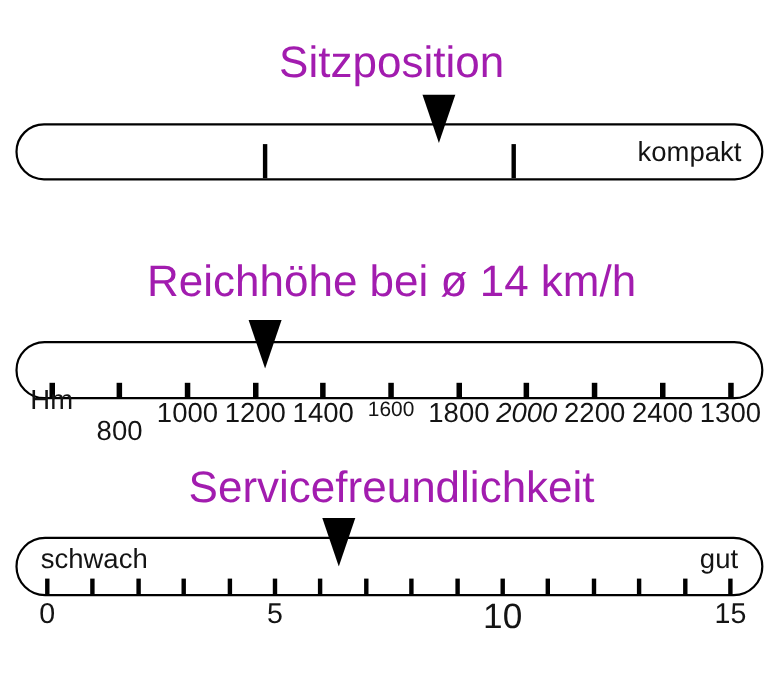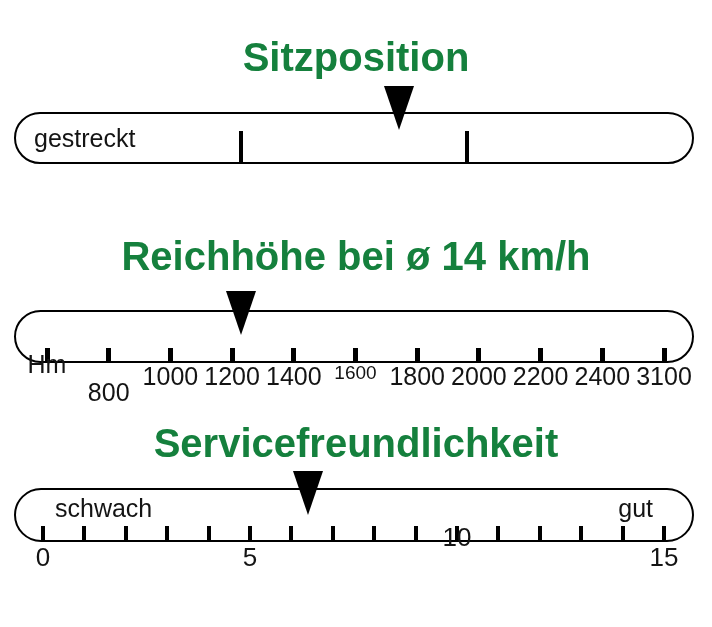--- a/index.html
+++ b/index.html
@@ -2,39 +2,39 @@
 <html><head>
 <meta charset="utf-8">
 <style>
   html,body{margin:0;padding:0;background:#fff;}
   #canvas{
     position:relative;width:712px;height:627px;background:#ffffff;
     font-family:"Liberation Sans", sans-serif;color:#000;overflow:hidden;
   }
   .scale-title{
     position:absolute;left:0;width:712px;margin:0;text-align:center;
-    font-size:40px;font-weight:bold;line-height:1;color:#15803d;
+    font-size:40px;font-weight:normal;line-height:1;color:#a21caf;
   }
   .bar{
     position:absolute;left:14px;width:680px;box-sizing:border-box;
     border:2px solid #000;border-radius:28px;background:#fff;
   }
   .cat-row{
     position:absolute;left:0;top:0;width:100%;height:100%;
     display:flex;align-items:center;justify-content:space-between;
     box-sizing:border-box;padding:0 18px;font-size:25px;color:#141414;
   }
   .cat-center{
     position:absolute;left:50%;top:50%;transform:translate(-50%,-50%);
     font-size:25px;color:#141414;white-space:nowrap;
   }
   .end-row{
     position:absolute;left:0;top:0;width:100%;height:72%;
     display:flex;align-items:center;justify-content:space-between;
-    box-sizing:border-box;padding:0 39px;font-size:25px;color:#141414;
+    box-sizing:border-box;padding:0 21px;font-size:25px;color:#141414;
   }
   .divider{position:absolute;bottom:0;width:4px;height:31px;background:#000;}
   .tick{position:absolute;bottom:0;background:#000;}
   .tick-label{
     position:absolute;transform:translateX(-50%);white-space:nowrap;
     color:#141414;
   }
   .pointer{position:absolute;width:32px;height:44px;z-index:5;}
   .pointer svg{display:block;width:100%;height:100%;}
 </style>
@@ -45,22 +45,22 @@
 
   <section>
     <h2 class="scale-title" style="top:37px">Sitzposition</h2>
     <div class="pointer" id="pointer-0" style="left: 382.88px; top: 86px;">
       <svg viewBox="0 0 32 44" xmlns="http://www.w3.org/2000/svg" aria-hidden="true">
         <polygon points="1,0 31,0 16,44" fill="#000"></polygon>
       </svg>
     </div>
     <div class="bar" id="bar-0" style="top:112px;height:52px">
       <div class="cat-row">
-        <span>gestreckt</span>
         <span style="visibility:hidden"></span>
+        <span>kompakt</span>
       </div>
       <div id="dividers-0">
           <div class="divider" style="left: 222.667px;"></div>
           <div class="divider" style="left: 449.333px;"></div>
         </div>
     </div>
   </section>
 
   <section>
     <h2 class="scale-title" style="top:236px">Reichhöhe bei ø 14 km/h</h2>
@@ -85,24 +85,24 @@
         </div>
     </div>
     <div id="ticklabels-1">
         <span class="tick-label" style="left: 47px; top: 350px; font-size: 25px;">Hm</span>
         <span class="tick-label" style="left: 108.7px; top: 378px; font-size: 25px;">800</span>
         <span class="tick-label" style="left: 170.4px; top: 362px; font-size: 25px;">1000</span>
         <span class="tick-label" style="left: 232.1px; top: 362px; font-size: 25px;">1200</span>
         <span class="tick-label" style="left: 293.8px; top: 362px; font-size: 25px;">1400</span>
         <span class="tick-label" style="left: 355.5px; top: 362px; font-size: 19px;">1600</span>
         <span class="tick-label" style="left: 417.2px; top: 362px; font-size: 25px;">1800</span>
-        <span class="tick-label" style="left: 478.9px; top: 362px; font-size: 25px;">2000</span>
+        <span class="tick-label" style="left: 478.9px; top: 362px; font-size: 25px; font-style: italic;">2000</span>
         <span class="tick-label" style="left: 540.6px; top: 362px; font-size: 25px;">2200</span>
         <span class="tick-label" style="left: 602.3px; top: 362px; font-size: 25px;">2400</span>
-        <span class="tick-label" style="left: 664px; top: 362px; font-size: 25px;">3100</span>
+        <span class="tick-label" style="left: 664px; top: 362px; font-size: 25px;">1300</span>
       </div>
   </section>
 
   <section>
     <h2 class="scale-title" style="top:423px">Servicefreundlichkeit</h2>
     <div class="pointer" id="pointer-2" style="left: 291.96px; top: 471px;">
       <svg viewBox="0 0 32 44" xmlns="http://www.w3.org/2000/svg" aria-hidden="true">
         <polygon points="1,0 31,0 16,44" fill="#000"></polygon>
       </svg>
     </div>
@@ -126,18 +126,18 @@
           <div class="tick" style="width: 4px; height: 14px; left: 480.4px;"></div>
           <div class="tick" style="width: 4px; height: 14px; left: 521.8px;"></div>
           <div class="tick" style="width: 4px; height: 14px; left: 563.2px;"></div>
           <div class="tick" style="width: 4px; height: 14px; left: 604.6px;"></div>
           <div class="tick" style="width: 4px; height: 14px; left: 646px;"></div>
         </div>
     </div>
     <div id="ticklabels-2">
         <span class="tick-label" style="left: 43px; top: 542px; font-size: 26px;">0</span>
         <span class="tick-label" style="left: 250px; top: 542px; font-size: 26px;">5</span>
-        <span class="tick-label" style="left: 457px; top: 522px; font-size: 26px;">10</span>
+        <span class="tick-label" style="left: 457px; top: 542px; font-size: 32px;">10</span>
         <span class="tick-label" style="left: 664px; top: 542px; font-size: 26px;">15</span>
       </div>
   </section>
 
 </div>
 
 </body></html>

